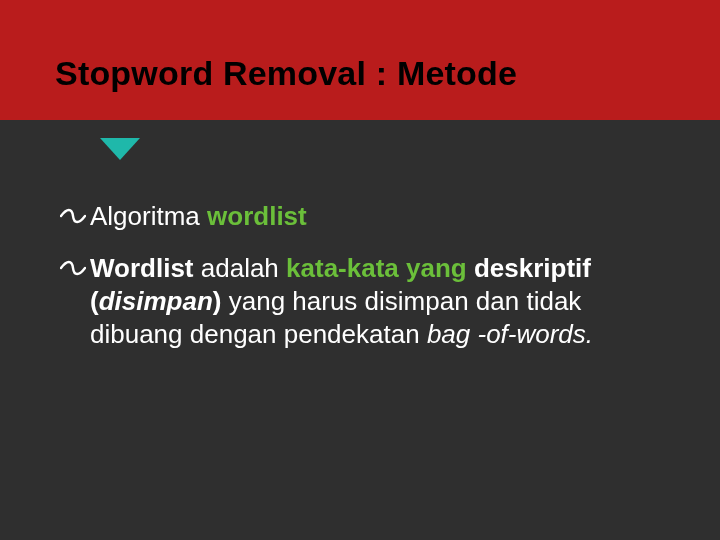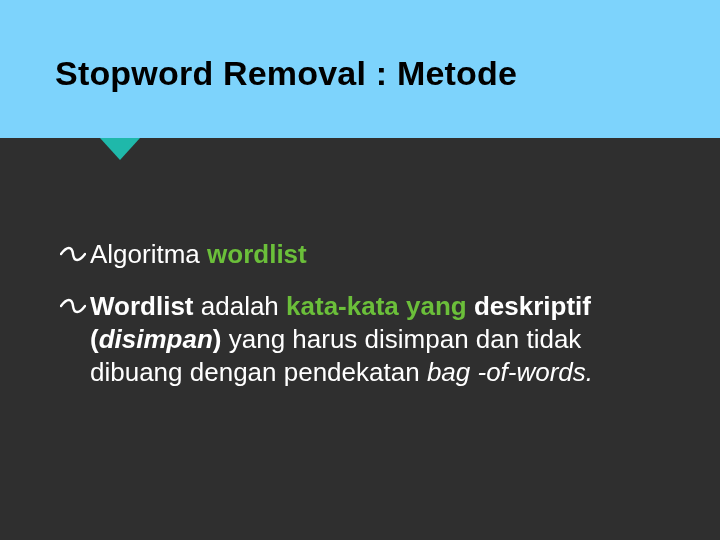--- a/index.html
+++ b/index.html
@@ -3,22 +3,22 @@
 <meta charset="utf-8">
 <style>
   * { margin: 0; padding: 0; box-sizing: border-box; }
   html, body { width: 720px; height: 540px; overflow: hidden; }
   body {
     background: #2f2f2f;
     font-family: "Segoe UI", Arial, sans-serif;
     position: relative;
   }
   .header {
-    background: #7dd3fc;
-    height: 138px;
+    background: #b91c1c;
+    height: 120px;
     width: 100%;
     position: relative;
   }
   .title {
     position: absolute;
     left: 55px;
     top: 54px;
     color: #000;
     font-size: 34px;
     font-weight: 700;
@@ -28,21 +28,21 @@
     position: absolute;
     left: 100px;
     top: 138px;
     width: 0;
     height: 0;
     border-left: 20px solid transparent;
     border-right: 20px solid transparent;
     border-top: 22px solid #1fb8aa;
   }
   .content {
-    padding: 100px 60px 0 60px;
+    padding: 80px 60px 0 60px;
     color: #fff;
   }
   .bullet-row {
     display: flex;
     align-items: flex-start;
     margin-bottom: 18px;
   }
   .bullet-icon {
     flex: 0 0 auto;
     margin-right: 4px;

